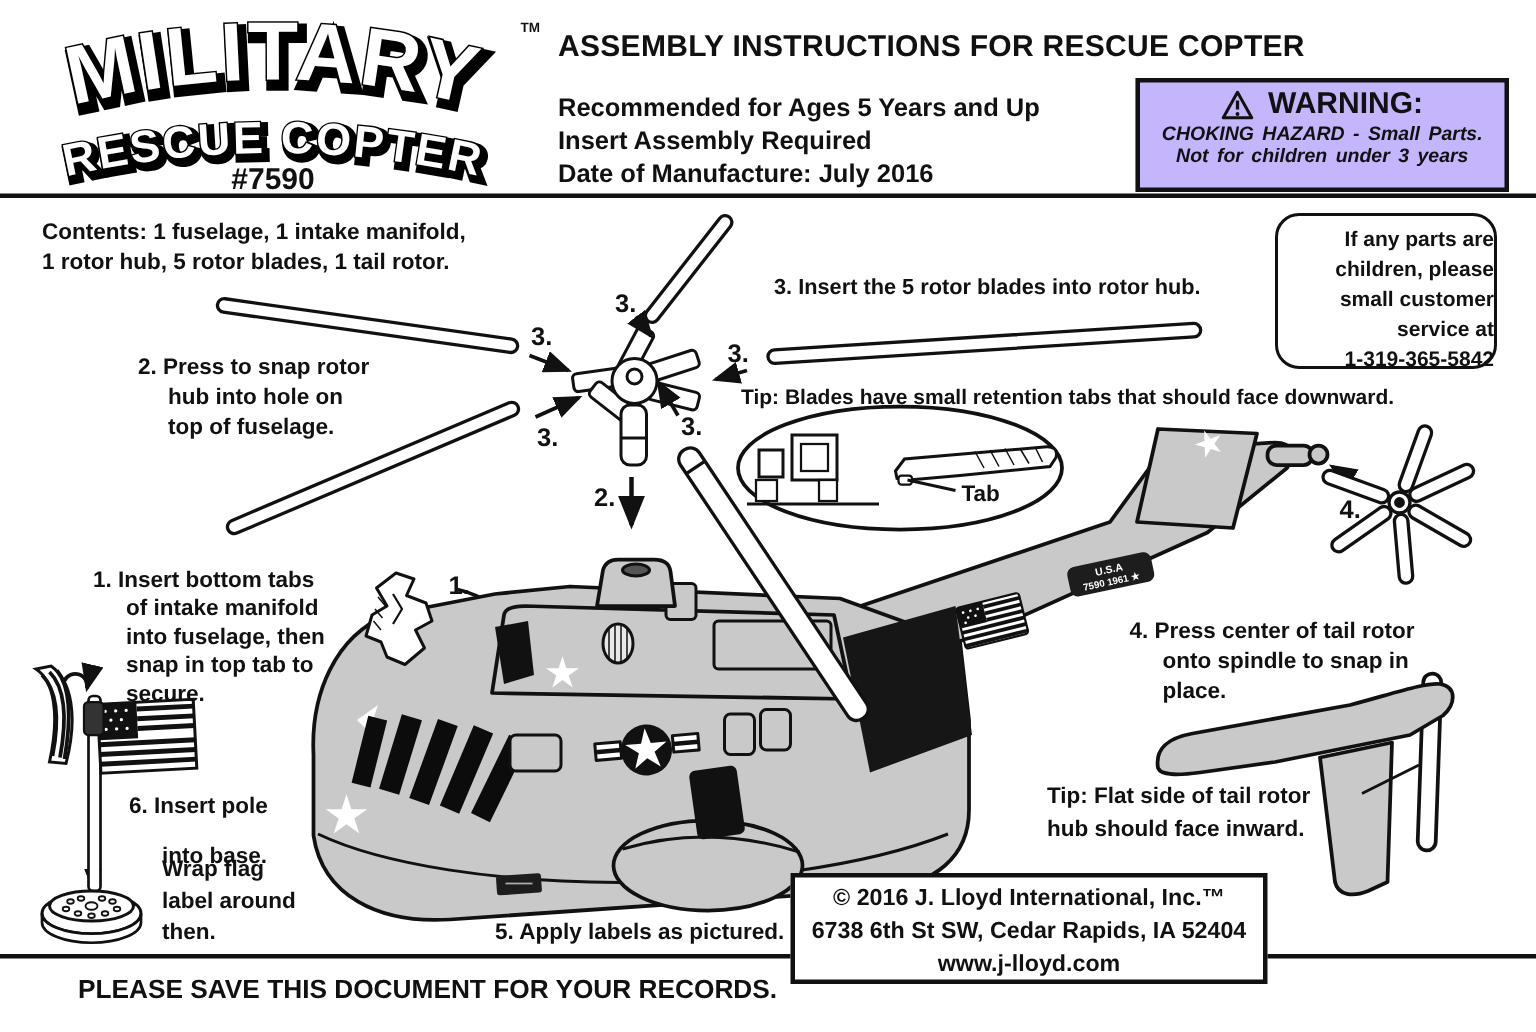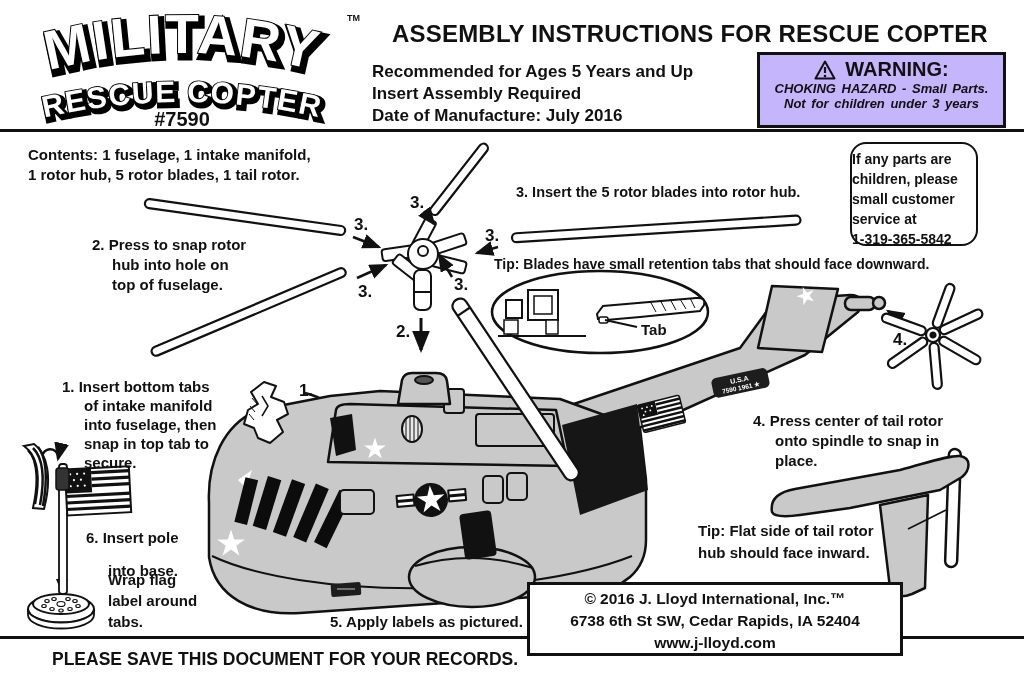--- a/index.html
+++ b/index.html
@@ -7,24 +7,24 @@
        font-family:"Liberation Sans",sans-serif;color:#111;overflow:hidden;}
   .t{position:absolute;font-weight:bold;color:#111;white-space:nowrap;z-index:2;line-height:1.15;}
   .hr{position:absolute;background:#111;z-index:1;}
   .canvas{position:absolute;left:0;top:0;z-index:1;}
   .logo-svg{position:absolute;left:6px;top:4px;z-index:2;}
   .warnbox{position:absolute;left:757px;top:52px;width:243px;height:70px;border:3.5px solid #111;
            background:#c4b5fd;z-index:2;text-align:center;}
   .warnbox .wtitle{display:flex;align-items:center;justify-content:center;gap:9px;
            font-weight:bold;font-size:20px;margin-top:3px;}
   .warnbox .wline{font-size:13px;font-weight:bold;word-spacing:2px;line-height:15px;font-style:italic;}
-  .svcbox{position:absolute;left:850px;top:142px;width:128px;height:104px;border:2.5px solid #111;
-          border-radius:16px;z-index:2;text-align:left;padding-top:5px;box-sizing:border-box;}
+  .svcbox{position:absolute;left:850px;top:142px;width:148px;height:104px;border:2.5px solid #111;
+          border-radius:16px;z-index:2;text-align:right;padding-top:5px;box-sizing:border-box;}
   .svcbox div{font-size:14px;font-weight:bold;line-height:20px;}
-  .copybox{position:absolute;left:527px;top:582px;width:376px;height:74px;border:3px solid #111;
+  .copybox{position:absolute;left:527px;top:582px;width:318px;height:74px;border:3px solid #111;
            background:#fff;z-index:3;text-align:center;box-sizing:border-box;padding-top:3px;}
   .copybox div{font-size:15.5px;font-weight:bold;line-height:22px;}
 </style>
 </head>
 <body>
 
 <div class="hr" style="left:0;top:129px;width:1024px;height:3px;"></div>
 <div class="hr" style="left:0;top:636px;width:1024px;height:3px;"></div>
 
 <svg class="canvas" width="1024" height="688" viewBox="0 0 1024 688">
@@ -272,21 +272,21 @@
   <text font-size="30" font-weight="bold" letter-spacing="1.5" transform="translate(2.5,3)" fill="#000" stroke="#000" stroke-width="6" paint-order="stroke">
     <textPath href="#arc2" startOffset="50%" text-anchor="middle">RESCUE COPTER</textPath>
   </text>
   <text font-size="30" font-weight="bold" letter-spacing="1.5" fill="#fff" stroke="#000" stroke-width="1.8" paint-order="stroke">
     <textPath href="#arc2" startOffset="50%" text-anchor="middle">RESCUE COPTER</textPath>
   </text>
   <text x="176" y="122" text-anchor="middle" font-size="20" font-weight="bold" fill="#111">#7590</text>
 </svg>
 <div class="t" style="left:347px;top:13px;font-size:9px;">TM</div>
 
-<div class="t" style="left:392px;top:20px;font-size:24px;letter-spacing:0.2px;">ASSEMBLY INSTRUCTIONS FOR RESCUE COPTER</div>
+<div class="t" style="left:372px;top:20px;font-size:20px;letter-spacing:0.2px;">ASSEMBLY INSTRUCTIONS FOR RESCUE COPTER</div>
 <div class="t" style="left:372px;top:62px;font-size:17px;">Recommended for Ages 5 Years and Up</div>
 <div class="t" style="left:372px;top:84px;font-size:17px;">Insert Assembly Required</div>
 <div class="t" style="left:372px;top:106px;font-size:17px;">Date of Manufacture: July 2016</div>
 
 <div class="warnbox">
   <div class="wtitle">
     <svg width="22" height="20" viewBox="0 0 22 20">
       <path d="M11,1.5 L20.5,18.5 L1.5,18.5 Z" fill="none" stroke="#111" stroke-width="2" stroke-linejoin="round"></path>
       <line x1="11" y1="7" x2="11" y2="13" stroke="#111" stroke-width="2.2"></line>
       <circle cx="11" cy="16" r="1.3" fill="#111"></circle>
@@ -332,21 +332,21 @@
 <div class="t" style="left:775px;top:432px;font-size:15px;">onto spindle to snap in</div>
 <div class="t" style="left:775px;top:452px;font-size:15px;">place.</div>
 <div class="t" style="left:893px;top:330px;font-size:17px;">4.</div>
 <div class="t" style="left:698px;top:522px;font-size:15px;">Tip: Flat side of tail rotor</div>
 <div class="t" style="left:698px;top:544px;font-size:15px;">hub should face inward.</div>
 
 <div class="t" style="left:86px;top:529px;font-size:15px;">6. Insert pole</div>
 <div class="t" style="left:108px;top:550px;font-size:15px;margin-top:12px;">into base.</div>
 <div class="t" style="left:108px;top:571px;font-size:15px;">Wrap flag</div>
 <div class="t" style="left:108px;top:592px;font-size:15px;">label around</div>
-<div class="t" style="left:108px;top:613px;font-size:15px;">tabs.</div>
+<div class="t" style="left:108px;top:613px;font-size:15px;">then.</div>
 
 <div class="t" style="left:330px;top:613px;font-size:15px;">5. Apply labels as pictured.</div>
 
 <div class="t" style="left:641px;top:321px;font-size:15px;">Tab</div>
 
 <div class="copybox">
   <div>© 2016 J. Lloyd International, Inc.™</div>
   <div>6738 6th St SW, Cedar Rapids, IA 52404</div>
   <div>www.j-lloyd.com</div>
 </div>

